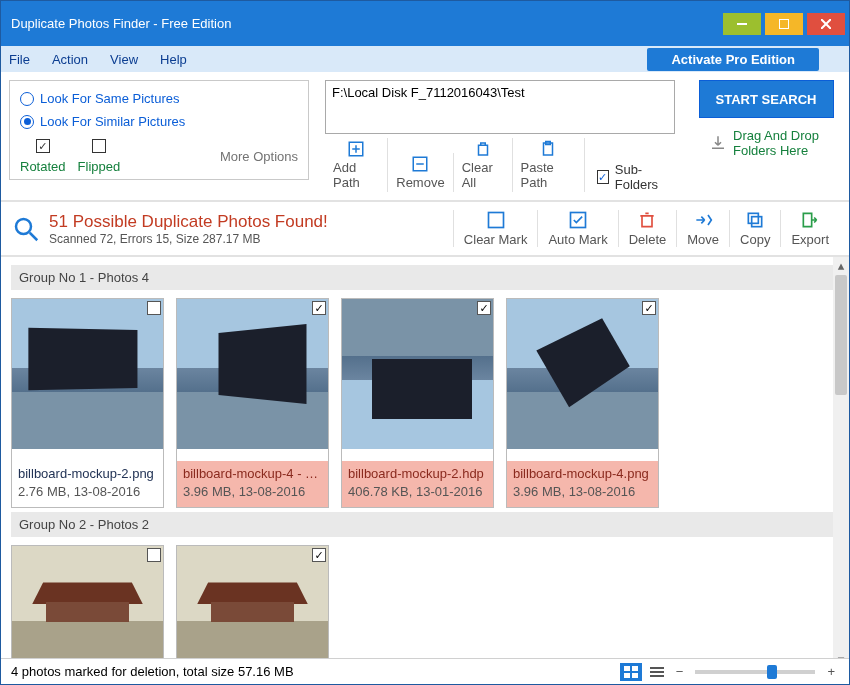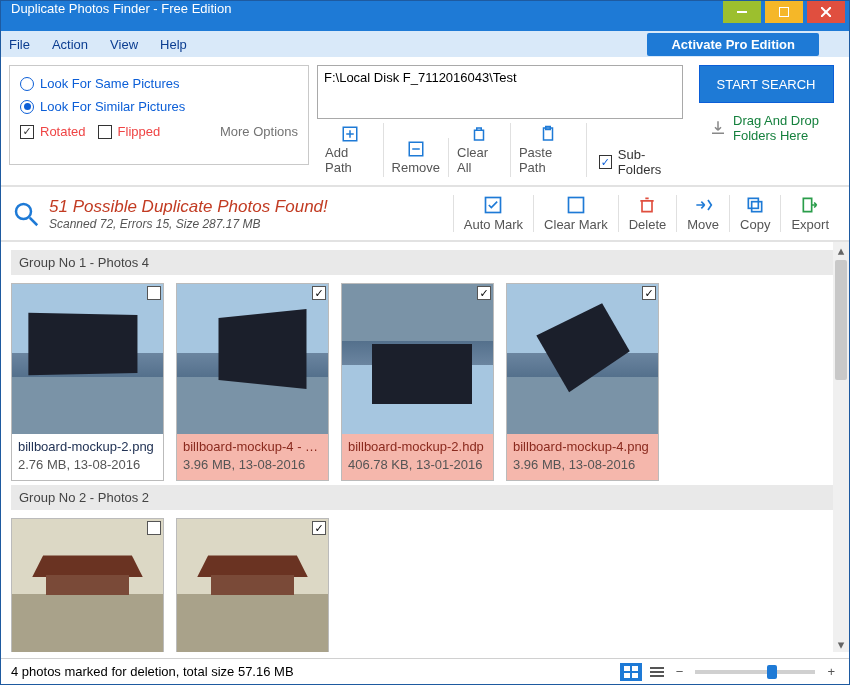--- a/index.html
+++ b/index.html
@@ -1,63 +1,63 @@
 <!DOCTYPE html>
 <html><head>
 <meta charset="utf-8">
 <style>
 * { margin:0; padding:0; box-sizing:border-box; font-family:"Segoe UI",Tahoma,sans-serif; font-size:13px; }
 body { width:850px; height:685px; background:#fff; overflow:hidden; border:1px solid #1e5aa0; }
-.titlebar { height:30px; background:#1e7ad6; color:#fff; display:flex; padding-left:10px; }
+.titlebar { height:45px; background:#1e7ad6; color:#fff; display:flex; align-items:center; padding-left:10px; }
 .titlebar-text { flex:1; font-size:13px; }
 .win-btn { width:38px; height:22px; display:flex; align-items:center; justify-content:center; margin-right:4px; cursor:pointer; }
 .win-min { background:#9cbf2e; } .win-max { background:#f5b728; } .win-close { background:#e04f3f; }
 .menubar { height:26px; background:#d9e9f9; display:flex; align-items:center; padding:0 8px; color:#0b3d91; }
 .menubar > span { margin-right:22px; cursor:pointer; }
 .menubar .spacer { flex:1; }
 .menubar .activate { color:#fff; font-weight:600; background:#1e7ad6; padding:4px 24px; border-radius:2px; }
-.toolbar { display:flex; border-bottom:2px solid #e2e2e2; padding:8px; gap:8px; align-items:flex-start; }
+.toolbar { display:flex; border-bottom:2px solid #e2e2e2; padding:8px; gap:16px; align-items:flex-start; }
 .tb-left { border:1px solid #c9c9c9; padding:10px 10px 8px 10px; width:300px; height:100px; display:flex; flex-direction:column; gap:8px; }
 .radio-row, .check-row { display:flex; align-items:center; gap:6px; color:#0b5ed7; font-size:14px; }
 .radio-dot, .check-box { width:14px; height:14px; border:1.5px solid #0b5ed7; display:inline-flex; align-items:center; justify-content:center; }
 .radio-dot { border-radius:50%; }
 .radio-dot.filled::before { content:""; width:7px; height:7px; background:#0b5ed7; border-radius:50%; }
 .check-box.checked::before { content:"✓"; font-size:11px; color:#0b5ed7; line-height:1; }
 .tb-left-bottom { display:flex; align-items:center; gap:12px; margin-top:2px; }
-.tb-left-bottom .check-row { color:#ef4444; } .tb-left-bottom .check-box { border-color:#333; }
+.tb-left-bottom .check-row { color:#15803d;flex-direction:column; } .tb-left-bottom .check-box { border-color:#333; }
 .tb-left-bottom .check-box.checked::before { color:#333; }
 .more-opts { margin-left:auto; color:#737373; cursor:pointer; }
 .tb-mid { display:flex; flex-direction:column; gap:4px; flex:1; }
 .path-input { border:1px solid #a9a9a9; height:54px; padding:4px 6px; font-size:13px; resize:none; }
 .tb-mid-btns { display:flex; align-items:flex-end; }
 .tool-btn { display:flex; flex-direction:column; align-items:center; padding:2px 8px; cursor:pointer; color:#555; border-right:1px solid #e0e0e0; font-size:12px; gap:2px; }
 .tool-btn:last-child { border-right:none; }
 .tool-btn .ic { width:18px; height:18px; color:#1e7ad6; }
 .subfolders { display:flex; align-items:center; gap:6px; margin-left:12px; color:#333; }
 .tb-right { display:flex; flex-direction:column; align-items:center; gap:10px; width:150px; }
-.start-btn { background:#1e7ad6; color:#fff; border:1px solid #0b5ed7; width:135px; height:38px; font-size:13px; font-weight:400; cursor:pointer; }
+.start-btn { background:#1e7ad6; color:#fff; border:1px solid #0b5ed7; width:135px; height:38px; font-size:13px; font-weight:700; cursor:pointer; }
 .dragdrop { display:flex; align-items:center; gap:6px; color:#15803d; font-size:12px;justify-content:center; }
 .actionbar { display:flex; align-items:center; padding:8px 10px; border-bottom:2px solid #e2e2e2; }
-.status-left { display:flex; gap:8px; align-items:center;font-style:italic; }
+.status-left { display:flex; gap:8px; align-items:center; }
 .mag-icon { width:30px; height:30px; color:#1e7ad6; }
 .status-title { color:#c23b22; font-size:17px; font-weight:500; }
 .status-sub { color:#555; font-size:12px; }
 .actionbar .spacer { flex:1; }
 .act-btn { display:flex; flex-direction:column; align-items:center; padding:0 10px; cursor:pointer; color:#555; font-size:12px; border-left:1px solid #e0e0e0; gap:2px; }
 .act-btn:first-of-type { border-left:none; }
 .act-btn .ic { width:20px; height:20px; color:#1e7ad6; }
 .act-btn.danger .ic { color:#e04f3f; }
 .act-btn.green .ic { color:#2a9d4a; }
 .results { height:410px; overflow:auto; background:#fff; padding:4px 10px 10px 10px; position:relative; }
 .group-head { background:#e9e9e9; padding:5px 8px; color:#444; margin:4px 0 8px 0; }
 .thumbs { display:flex; gap:12px; }
 .thumb { width:153px; border:1px solid #bbb; position:relative; cursor:pointer; }
 .thumb-img { width:100%; height:150px; background:#d7e7f2; display:flex; align-items:center; justify-content:center; overflow:hidden; }
 .thumb-check { position:absolute; top:2px; right:2px; width:14px; height:14px; border:1px solid #555; background:#fff; display:flex; align-items:center; justify-content:center; font-size:11px; }
-.thumb-meta { padding:4px 6px 6px 6px; font-size:12px; line-height:1.4; }
+.thumb-meta { padding:4px 6px 6px 6px; font-size:12px; line-height:1.4;margin-top:12px; }
 .thumb-meta .fname { white-space:nowrap; overflow:hidden; text-overflow:ellipsis; color:#235; }
 .thumb-meta .finfo { color:#555; }
 .thumb.marked .thumb-meta { background:#f5b7ac; }
 .thumb.marked .thumb-meta .fname { color:#8a2a1e; }
 .scrollbar { position:absolute; right:0; top:0; width:16px; height:100%; background:#f0f0f0; }
 .scrollbar .sthumb { position:absolute; left:2px; top:18px; width:12px; height:120px; background:#c8c8c8; border-radius:2px; }
 .scrollbar .sarrow { position:absolute; left:0; width:16px; height:16px; display:flex; align-items:center; justify-content:center; color:#666; }
 .statusbar { position:absolute; left:1px; right:1px; bottom:1px; height:26px; border-top:1px solid #d0d0d0; display:flex; align-items:center; padding:0 10px; background:#fff; }
 .statusbar .spacer { flex:1; }
 .viewmode { width:22px; height:18px; display:flex; align-items:center; justify-content:center; margin-right:4px; color:#555; cursor:pointer; }
@@ -185,29 +185,29 @@
       </svg>
     <div>
       <div class="status-title">51 Possible Duplicate Photos Found!</div>
       <div class="status-sub">Scanned 72, Errors 15, Size 287.17 MB</div>
     </div>
   </div>
   <span class="spacer"></span>
   <div class="act-btn">
     <svg class="ic" viewBox="0 0 24 24">
         <rect x="3" y="3" width="18" height="18" fill="none" stroke="currentColor" stroke-width="2"></rect>
+      </svg>
+    <span>Clear Mark</span>
+  </div>
+  <div class="act-btn">
+    <svg class="ic" viewBox="0 0 24 24">
+        <rect x="3" y="3" width="18" height="18" fill="none" stroke="currentColor" stroke-width="2"></rect>
         <path d="M7 12l3 3 7-7" fill="none" stroke="currentColor" stroke-width="2"></path>
       </svg>
     <span>Auto Mark</span>
-  </div>
-  <div class="act-btn">
-    <svg class="ic" viewBox="0 0 24 24">
-        <rect x="3" y="3" width="18" height="18" fill="none" stroke="currentColor" stroke-width="2"></rect>
-      </svg>
-    <span>Clear Mark</span>
   </div>
   <div class="act-btn danger">
     <svg class="ic" viewBox="0 0 24 24">
         <path d="M6 7h12v13H6z M4 7h16 M10 4h4" fill="none" stroke="currentColor" stroke-width="2"></path>
       </svg>
     <span>Delete</span>
   </div>
   <div class="act-btn">
     <svg class="ic" viewBox="0 0 24 24">
         <path d="M4 12h10m0 0l-4-4m4 4l-4 4 M18 6l4 6-4 6" fill="none" stroke="currentColor" stroke-width="2"></path>

